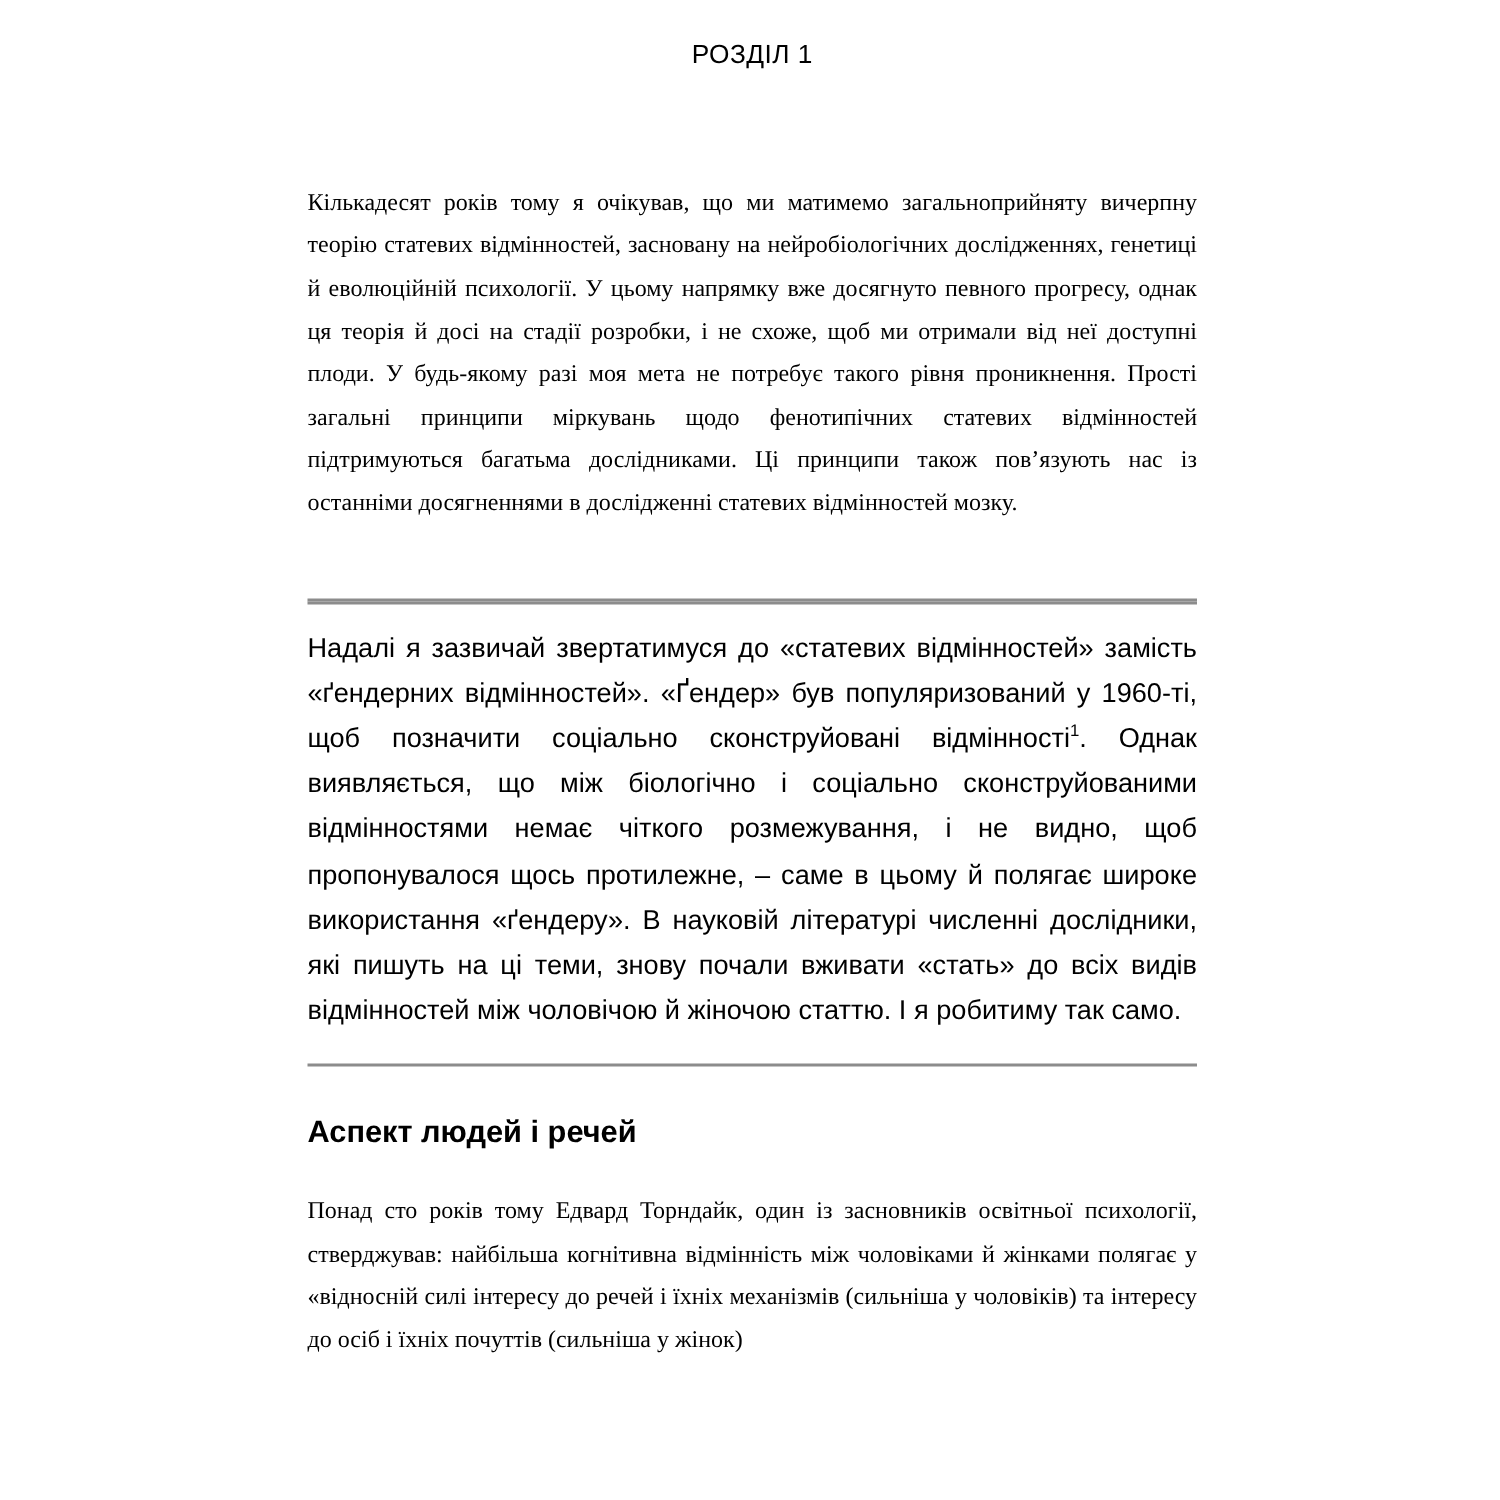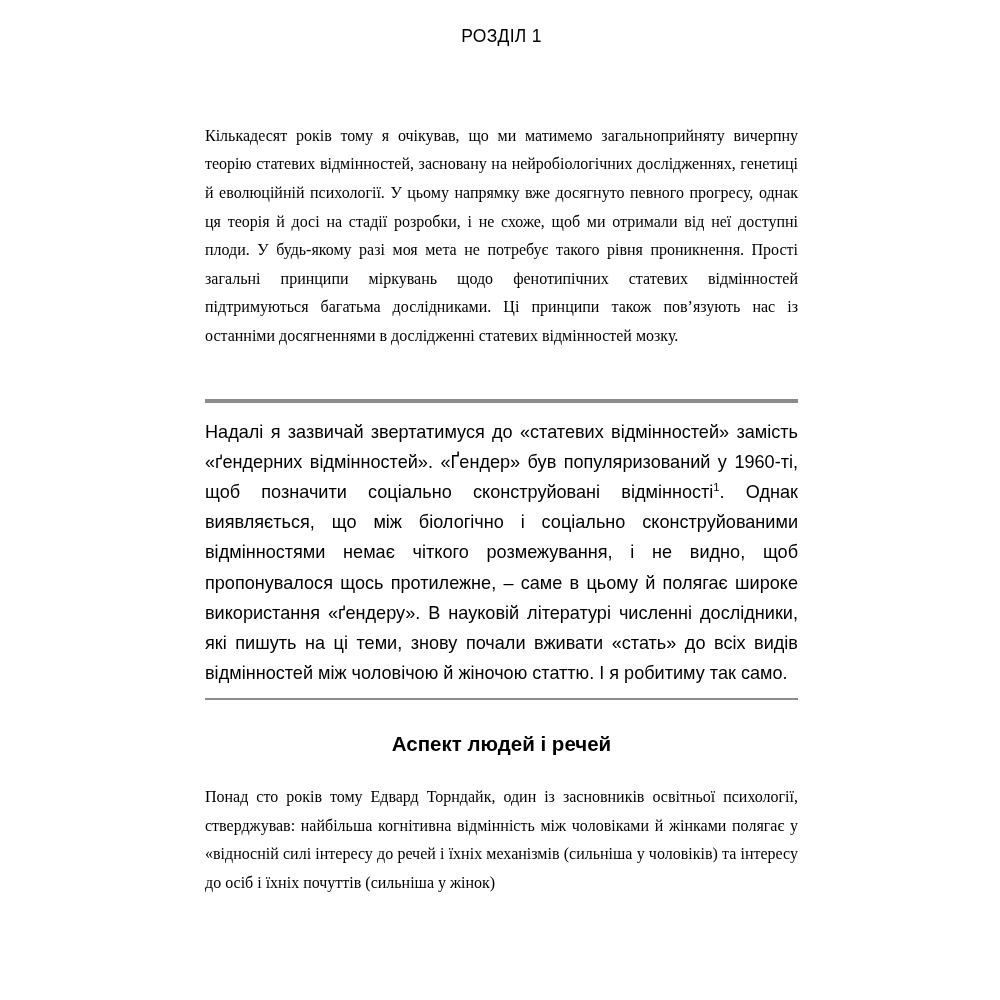--- a/index.html
+++ b/index.html
@@ -97,35 +97,35 @@
     margin: 0;
   }
 
   .sidebar-body {
     font-family: "Liberation Sans", "DejaVu Sans", sans-serif;
     font-size: 18.1px;
     line-height: 30.2px;
     text-align: justify;
     text-justify: inter-word;
     margin: 0;
-    padding: 14px 0 10px 0;
+    padding: 14px 0 21px 0;
   }
 
   sup {
     font-size: 0.62em;
     vertical-align: super;
     line-height: 0;
   }
 
   
   .section-subheading {
     font-family: "Liberation Sans", "DejaVu Sans", sans-serif;
     font-size: 20.5px;
     font-weight: 700;
-    text-align: center;
+    text-align: left;
     margin: 0;
     padding-top: 31px;
     line-height: 1.25;
   }
 
   
   .page-number {
     position: absolute;
     left: 0;
     right: 0;

